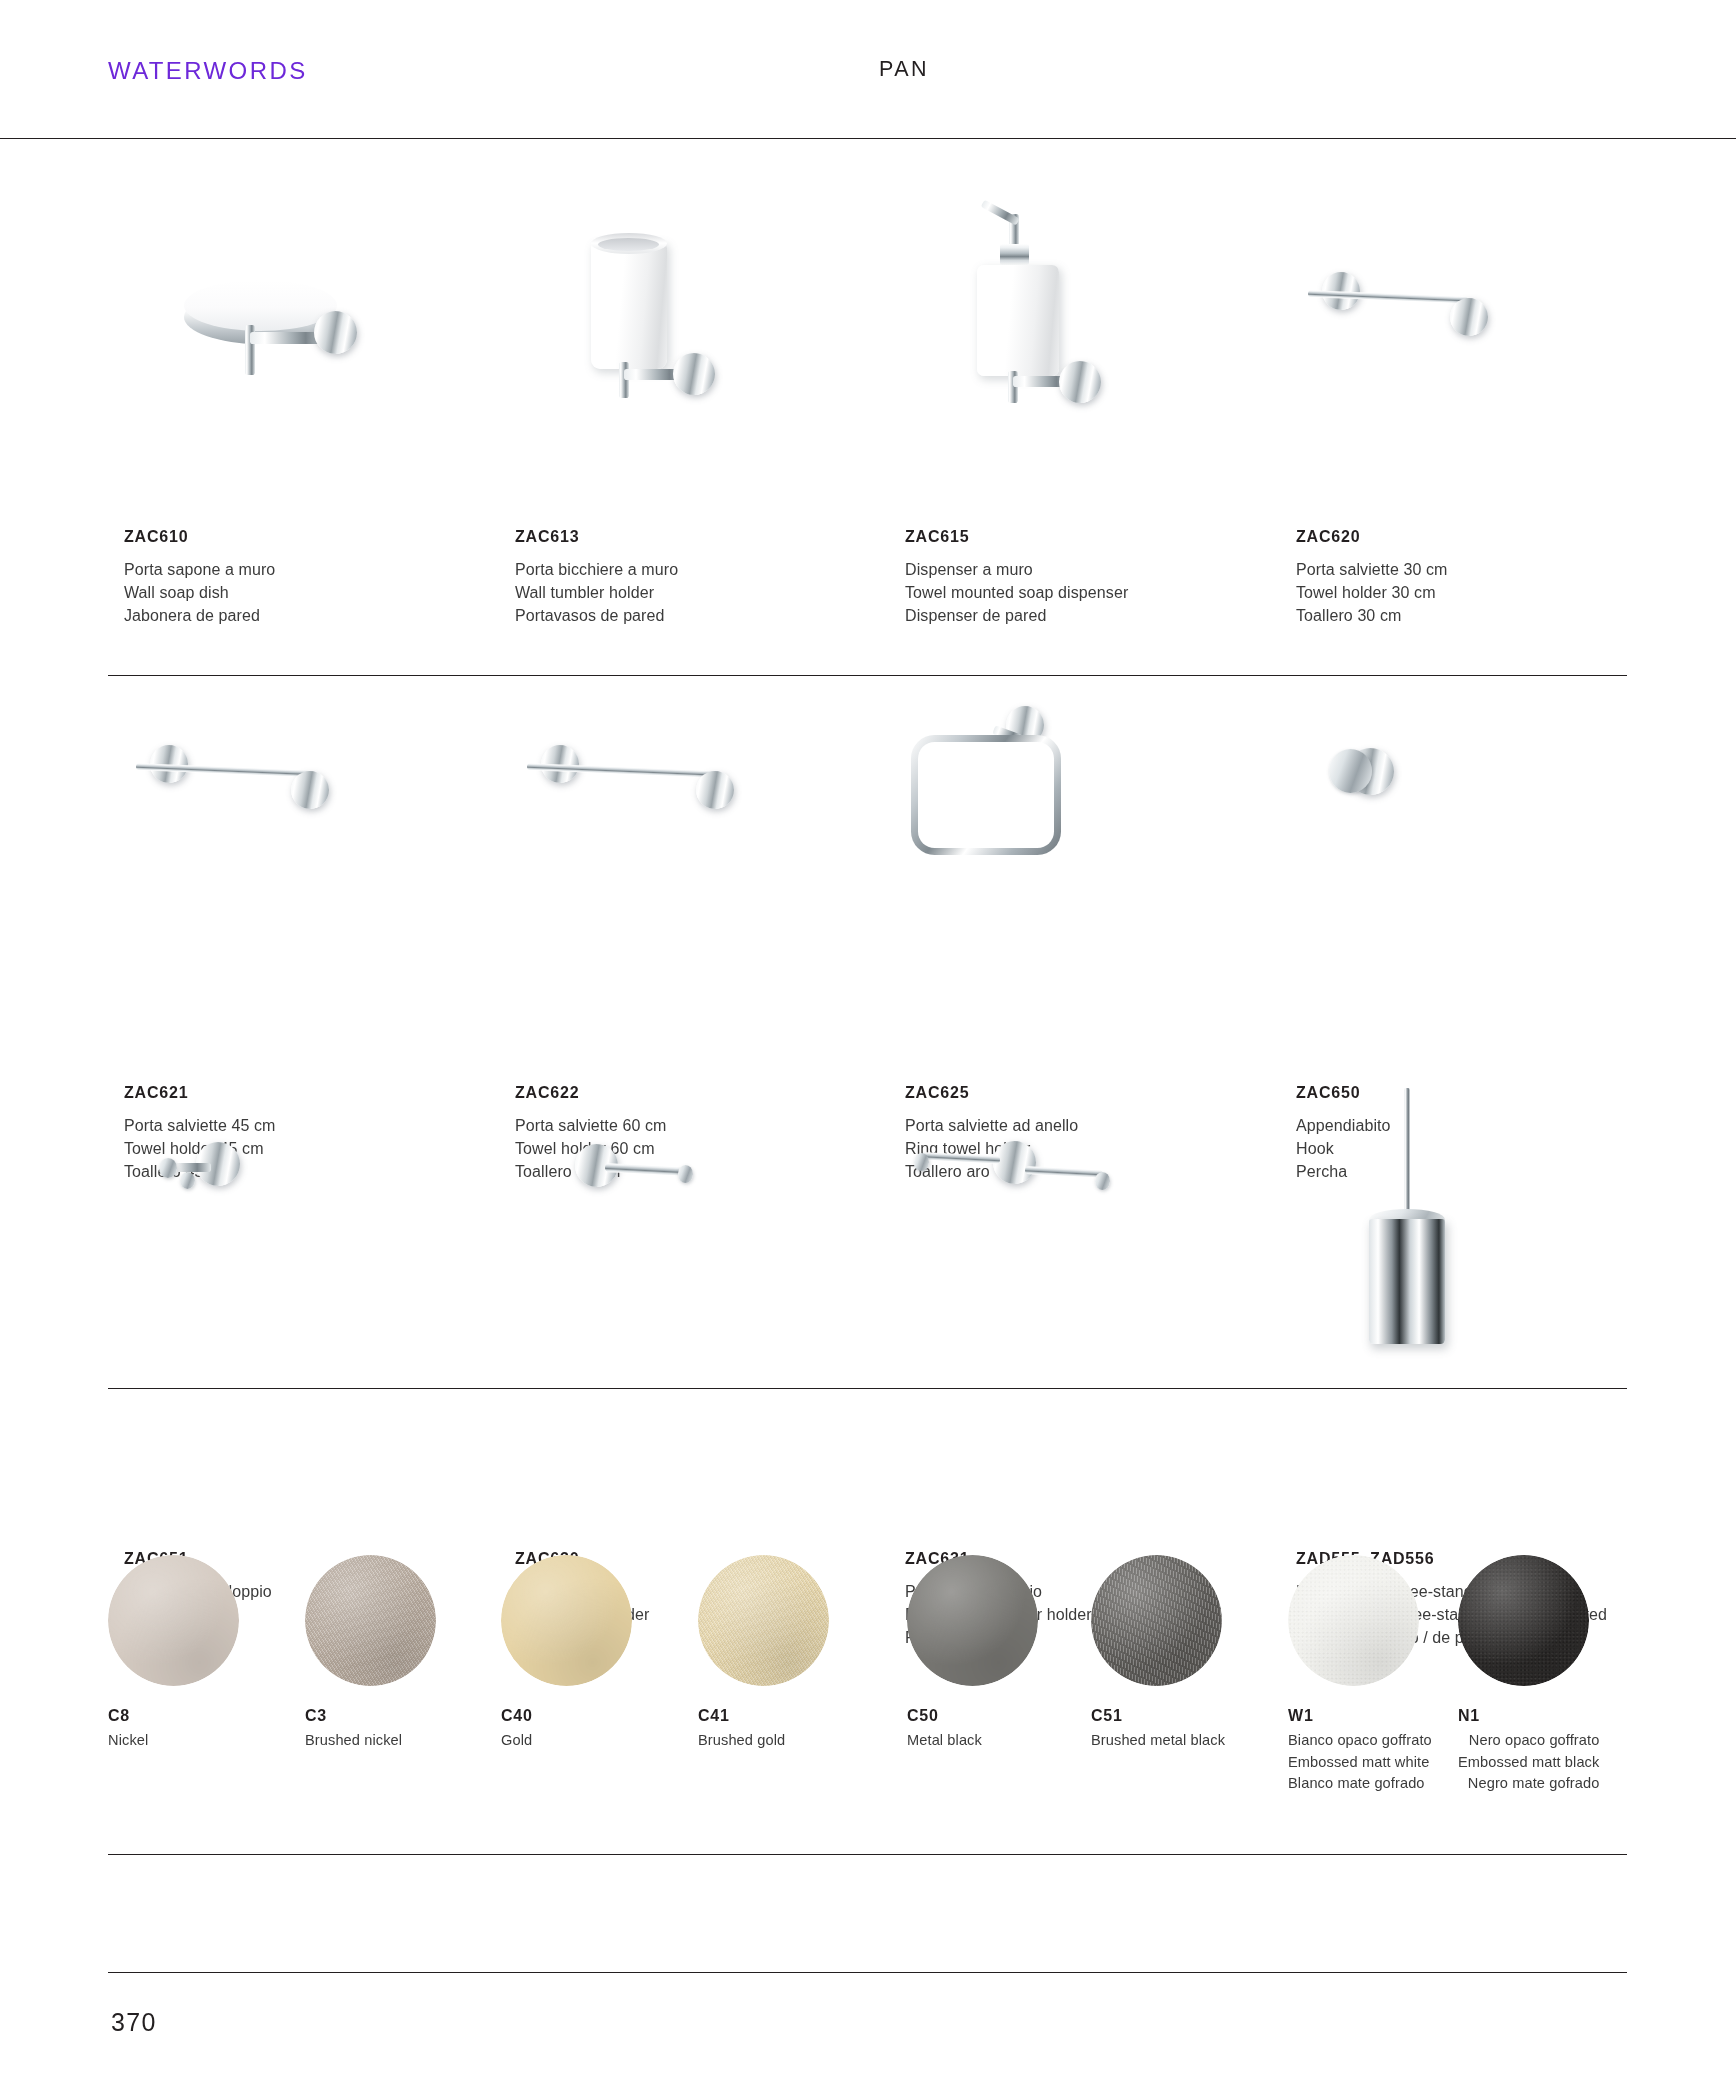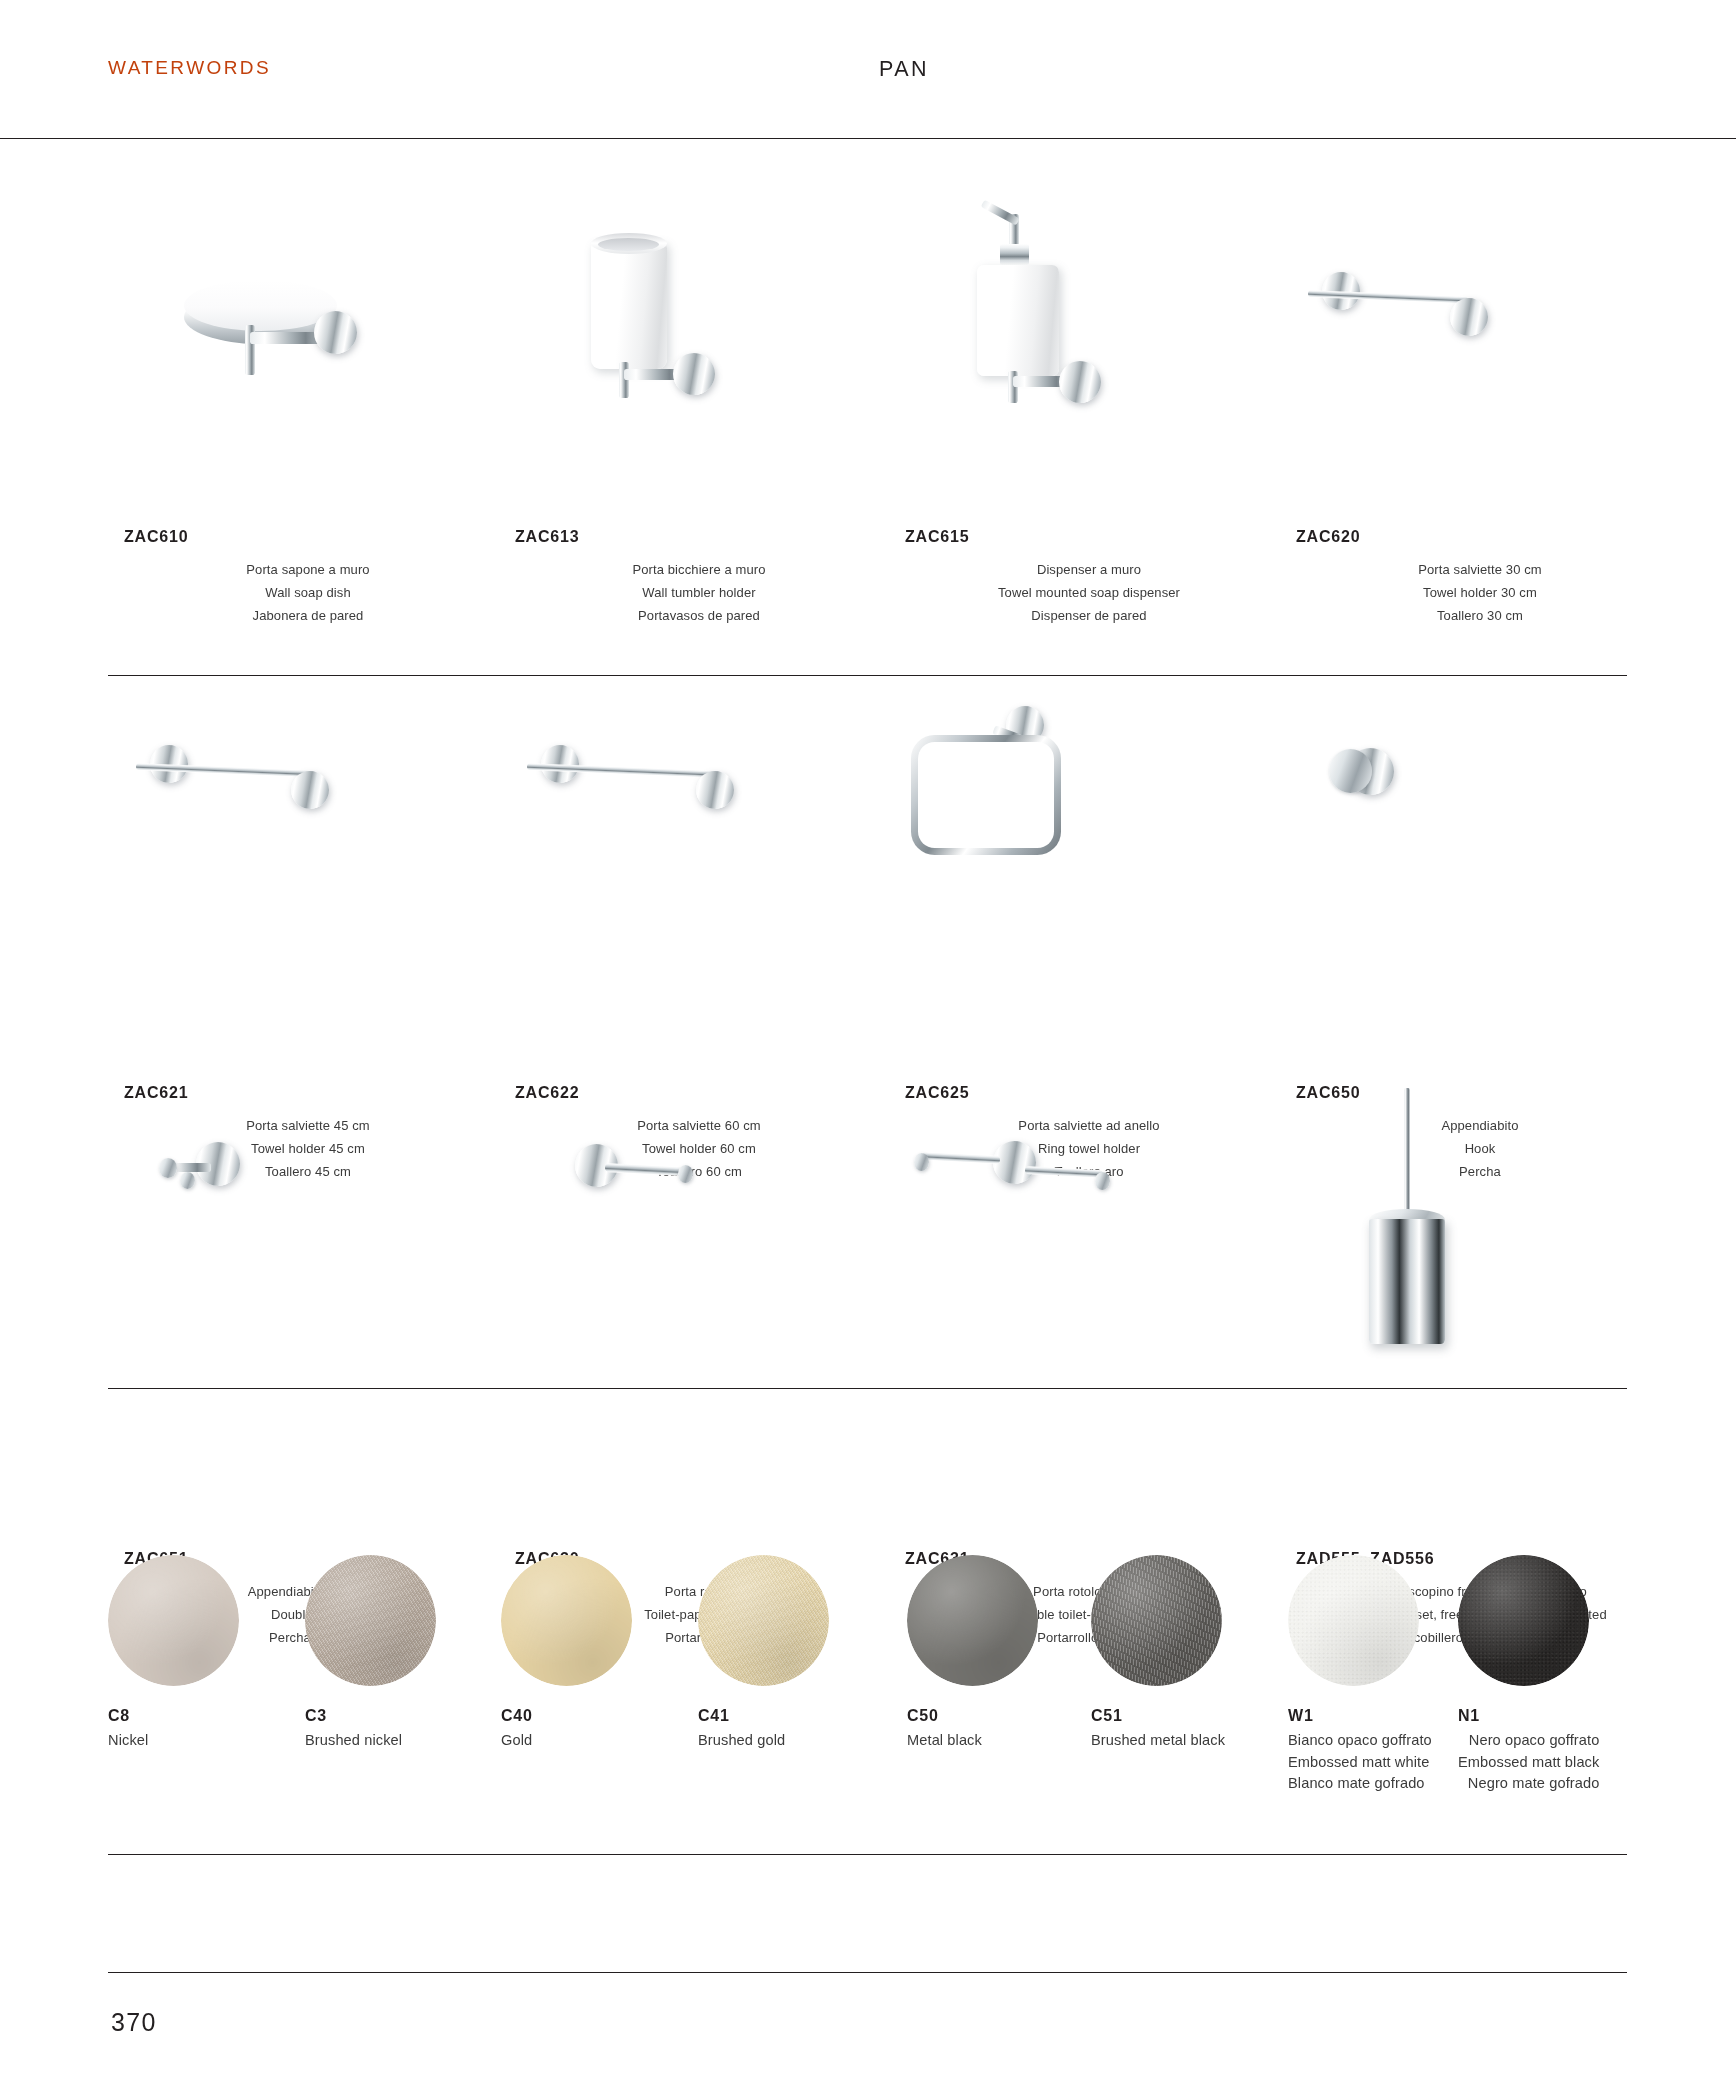--- a/index.html
+++ b/index.html
@@ -5,34 +5,34 @@
   html,body{margin:0;padding:0;background:#fff;}
   body{
     width:1736px;height:2097px;position:relative;overflow:hidden;
     font-family:"Liberation Sans",sans-serif;color:#231f20;
     -webkit-font-smoothing:antialiased;
   }
   .page{position:absolute;inset:0;}
 
   
   .header{position:absolute;left:108px;top:57px;width:1519px;height:42px;}
-  .header .brand{position:absolute;left:0;top:0;font-size:19px;letter-spacing:2.4px;font-weight:400;color:#c2410c;}
+  .header .brand{position:absolute;left:0;top:0;font-size:24px;letter-spacing:2.4px;font-weight:400;color:#6d28d9;}
   .header .collection{position:absolute;left:771px;top:0;font-size:21.5px;letter-spacing:2.4px;font-weight:400;color:#231f20;}
   .rule-top{position:absolute;left:0;top:138px;width:1736px;height:0.7px;background:#231f20;}
   .rule-bottom{position:absolute;left:108px;top:1972px;width:1519px;height:0.7px;background:#231f20;}
   .page-number{position:absolute;left:111px;top:2008px;font-size:25px;letter-spacing:1.4px;color:#231f20;font-weight:300;}
 
   
   .grid{position:absolute;left:0;top:0;width:1736px;}
   .prow{position:absolute;left:108px;width:1519px;}
   .cell{position:absolute;top:0;width:379px;}
   .art{position:relative;width:379px;}
   .caption{position:absolute;left:16px;width:368px;}
   .code{font-size:16px;font-weight:700;letter-spacing:0.8px;color:#231f20;line-height:1.0;margin-bottom:12.5px;}
-  .desc{font-size:13px;font-weight:300;color:#3b3b3b;line-height:23px;letter-spacing:0.1px;text-align:center;}
+  .desc{font-size:16px;font-weight:300;color:#3b3b3b;line-height:23px;letter-spacing:0.1px;}
   .underline{position:absolute;left:108px;width:1519px;height:0.7px;background:#231f20;}
 
   
   .chrome-rosette{
     position:absolute;border-radius:50%;
     background:
       linear-gradient(100deg,#f4f6f7 0%,#ffffff 14%,#cfd5d8 34%,#9aa3a8 48%,#e6eaec 60%,#ffffff 72%,#b9c1c6 88%,#8e979c 100%);
     box-shadow:1.4px 2.8px 6.3px rgba(90,100,110,.34);
   }
   .chrome-bar{

